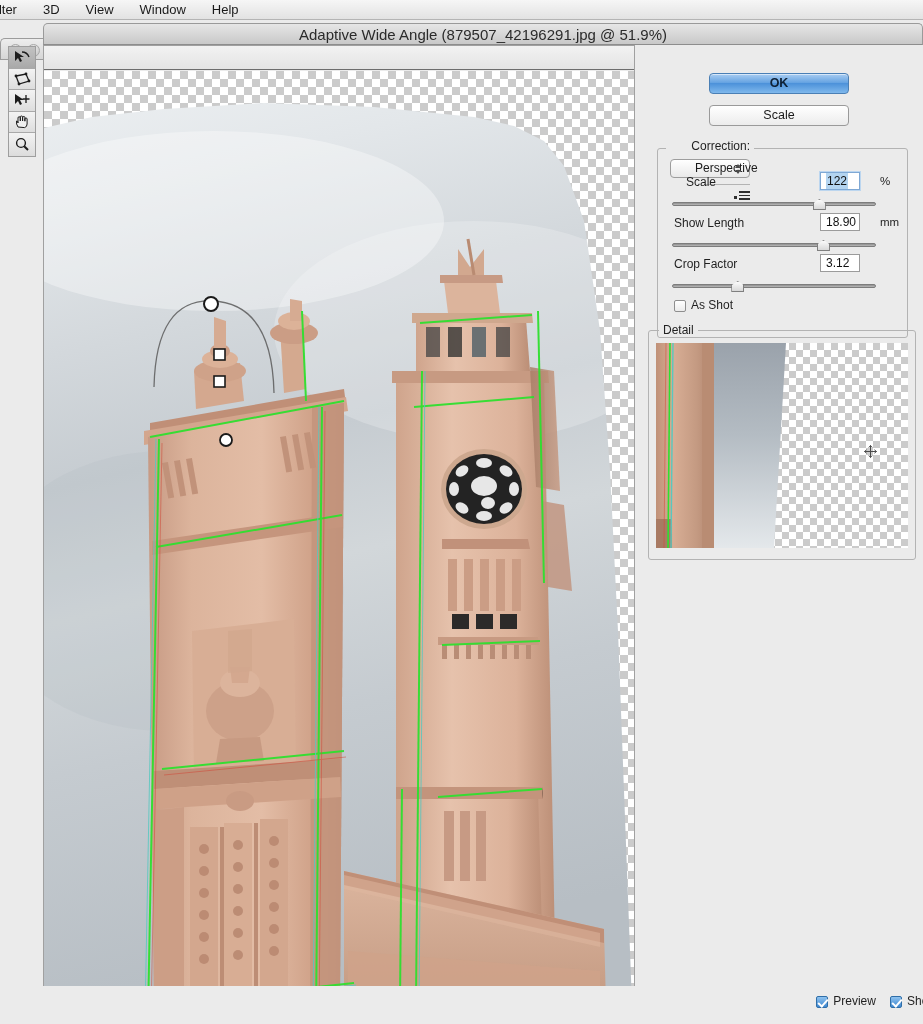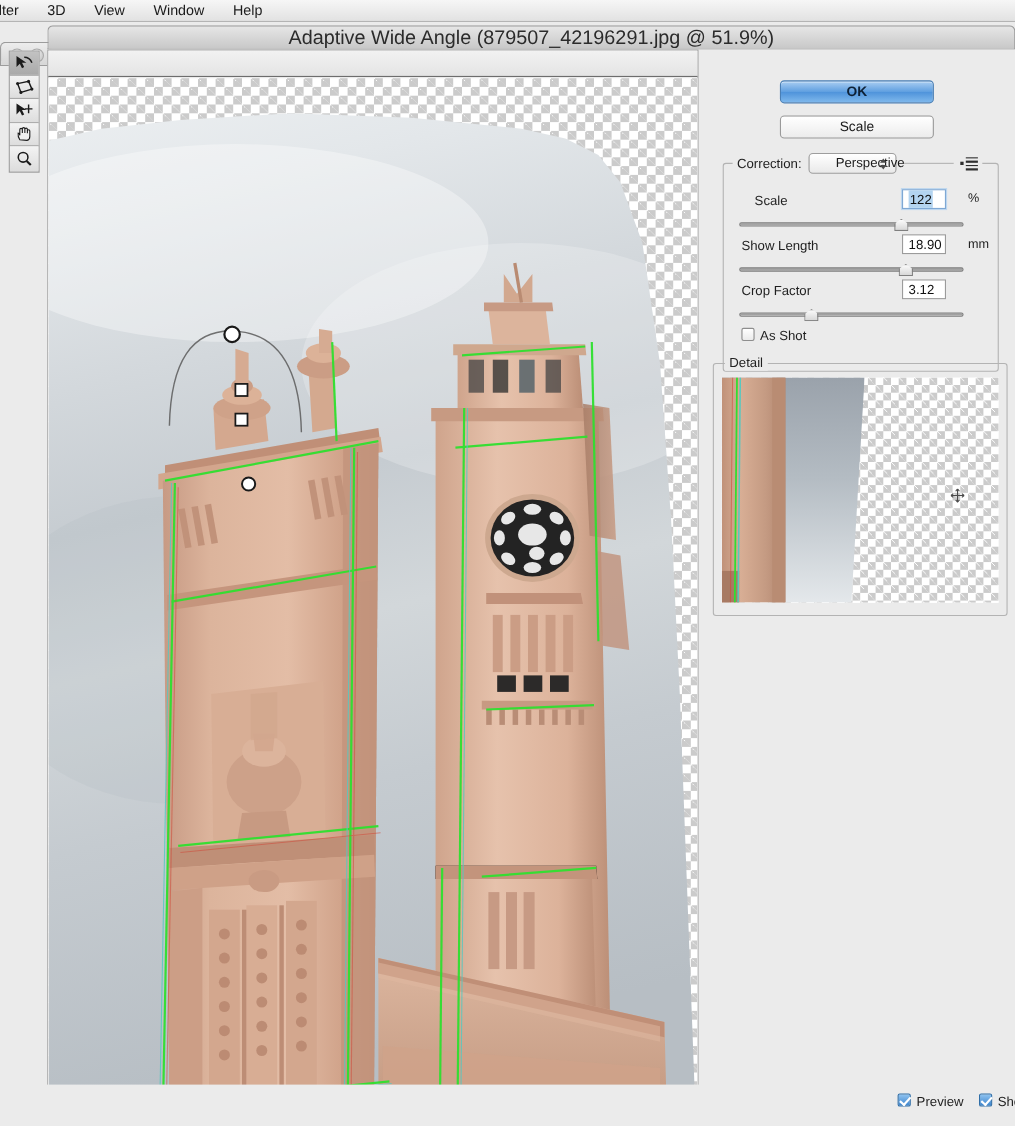--- a/index.html
+++ b/index.html
@@ -30,21 +30,21 @@
     position: absolute; left: 0; top: 20px; width: 923px; height: 1004px;
     background: #ebebeb;
   }
   .titlebar {
     position: absolute; left: 43px; top: 3px; width: 880px; height: 22px;
     background: linear-gradient(#e6e6e6, #c8c8c8);
     border: 1px solid #9a9a9a; border-bottom: 1px solid #8d8d8d;
     border-top-left-radius: 5px; border-top-right-radius: 5px;
     display: flex; align-items: center; justify-content: center;
   }
-  .titlebar-text { font-size: 18px; color: #2b2b2b; white-space: nowrap; }
+  .titlebar-text { font-size: 15px; color: #2b2b2b; white-space: nowrap; }
   .winbuttons {
     position: absolute; left: 5px; top: 21px; width: 44px; height: 18px;
     display: flex; align-items: center; gap: 5px; padding-left: 4px;
   }
   .winbtn {
     width: 13px; height: 13px; border-radius: 50%;
     background: radial-gradient(circle at 38% 32%, #f4f4f4, #cfcfcf 70%, #b2b2b2);
     border: 1px solid #a8a8a8;
   }
   .winbuttons-bg {
@@ -112,21 +112,21 @@
   .groupbox {
     position: absolute; border: 1px solid #b3b3b3; border-radius: 3px;
   }
   .group-legend {
     position: absolute; top: -8px; left: 10px; background: #ebebeb;
     font-size: 12px; color: #222; padding: 0 4px;
   }
   .correction-box { left: 17px; top: 103px; width: 251px; height: 190px; }
   .correction-legend-row {
     position: absolute; top: -10px; left: 8px; background: #ebebeb;
-    display: flex; align-items: center; gap: 6px; padding: 0 4px;
+    display: flex; align-items: flex-end; gap: 6px; padding: 0 4px; flex-direction: column;
   }
   .lbl { font-size: 12px; color: #1f1f1f; }
   .select {
     position: relative; width: 80px; height: 19px; border-radius: 4px;
     border: 1px solid #9d9d9d; background: linear-gradient(#ffffff, #e9e9e9);
     font-size: 12px; color: #1a1a1a; line-height: 17px; padding-left: 24px;
   }
   .select-arrows {
     position: absolute; right: 4px; top: 1px; width: 14px; height: 16px;
     display: flex; flex-direction: column; align-items: center; justify-content: center; gap: 2px;
@@ -158,21 +158,21 @@
     background: linear-gradient(#8e8e8e, #b9b9b9); border-radius: 2px;
     border: 1px solid #7d7d7d;
   }
   .slider-thumb {
     position: absolute; top: 2px; width: 13px; height: 11px; margin-left: -6px;
     background: linear-gradient(#fbfbfb, #d8d8d8);
     border: 1px solid #7f7f7f;
     clip-path: polygon(50% 0%, 100% 42%, 100% 100%, 0% 100%, 0% 42%);
   }
 
-  .checkrow { position: absolute; display: flex; align-items: flex-start; gap: 5px; }
+  .checkrow { position: absolute; display: flex; align-items: flex-end; gap: 5px; }
   .checkbox {
     width: 12px; height: 12px; border: 1px solid #8e8e8e; border-radius: 2px;
     background: linear-gradient(#ffffff, #ebebeb); position: relative;
   }
   .checkbox.checked {
     background: linear-gradient(#8fc3f0, #3d86cf);
     border: 1px solid #2f6ea8;
   }
   .checkbox.checked::after {
     content: ""; position: absolute; left: 3px; top: 0px;

